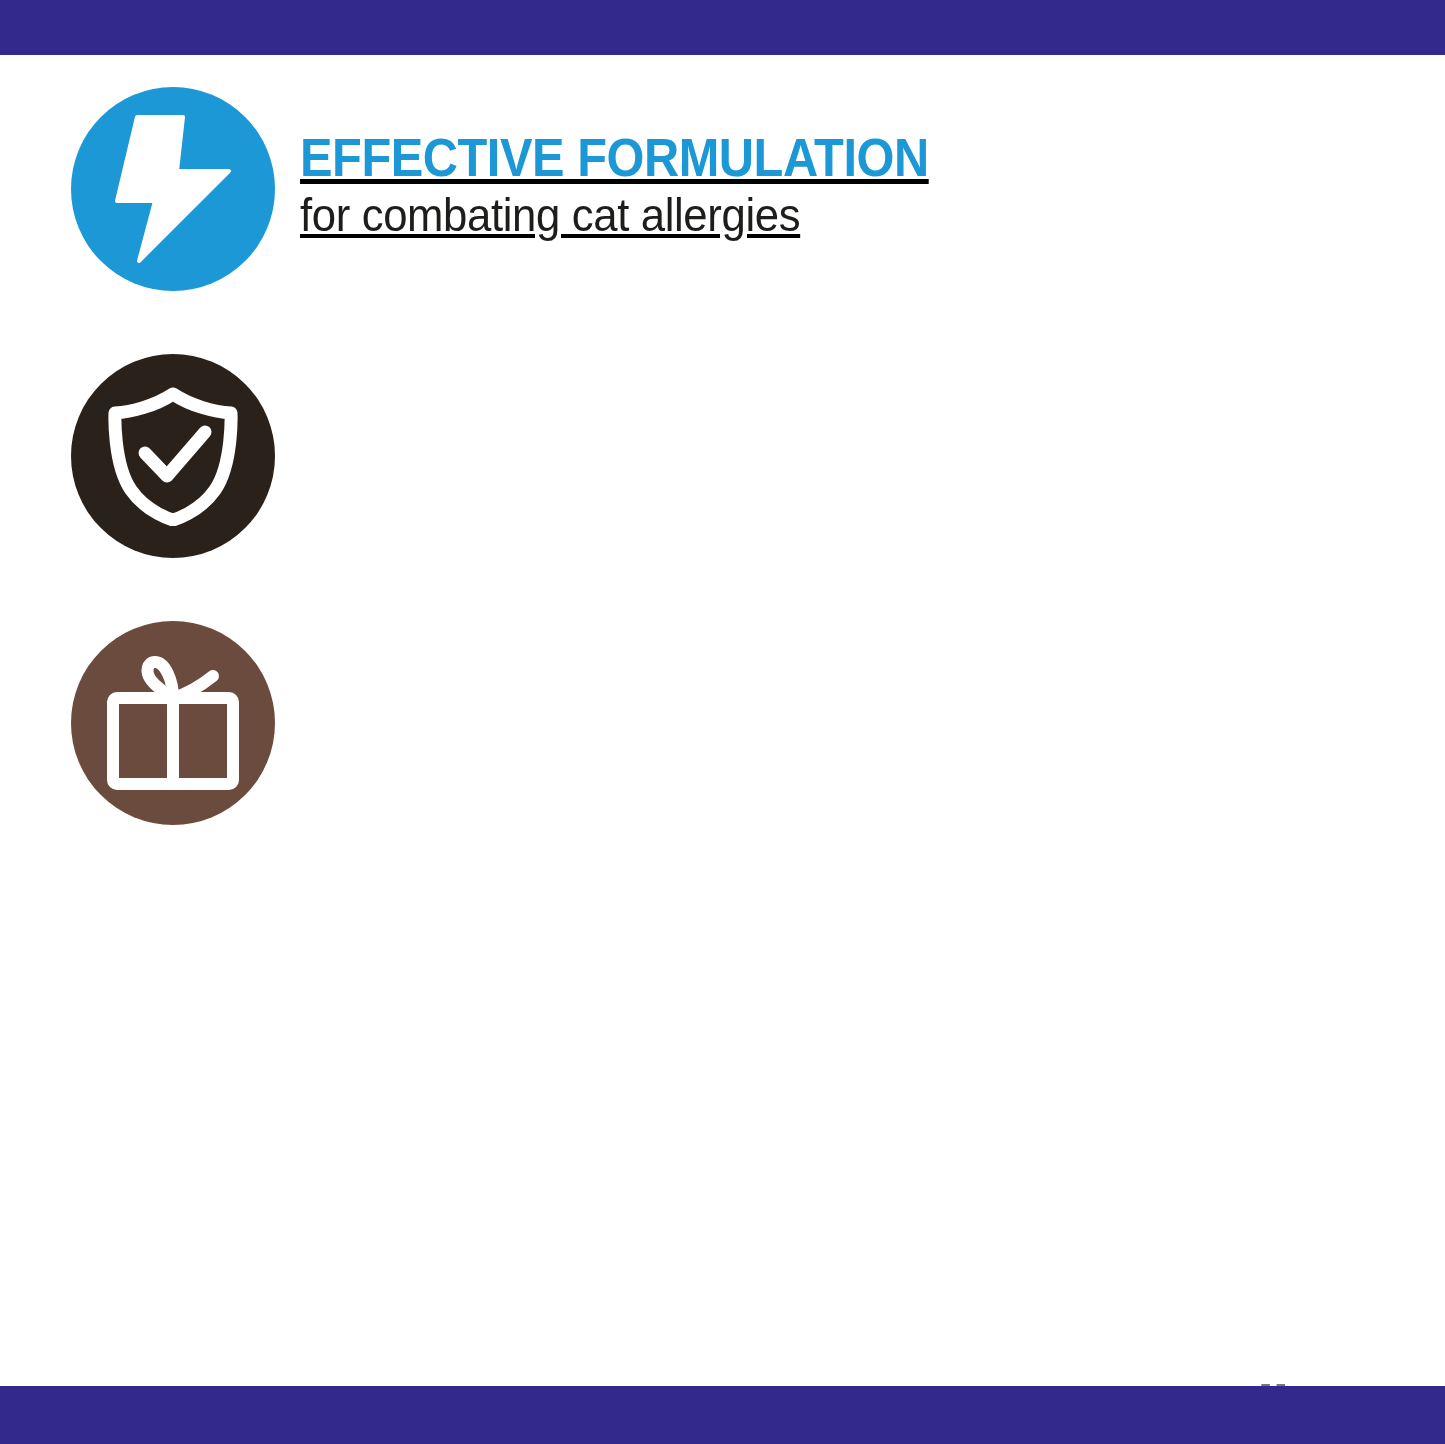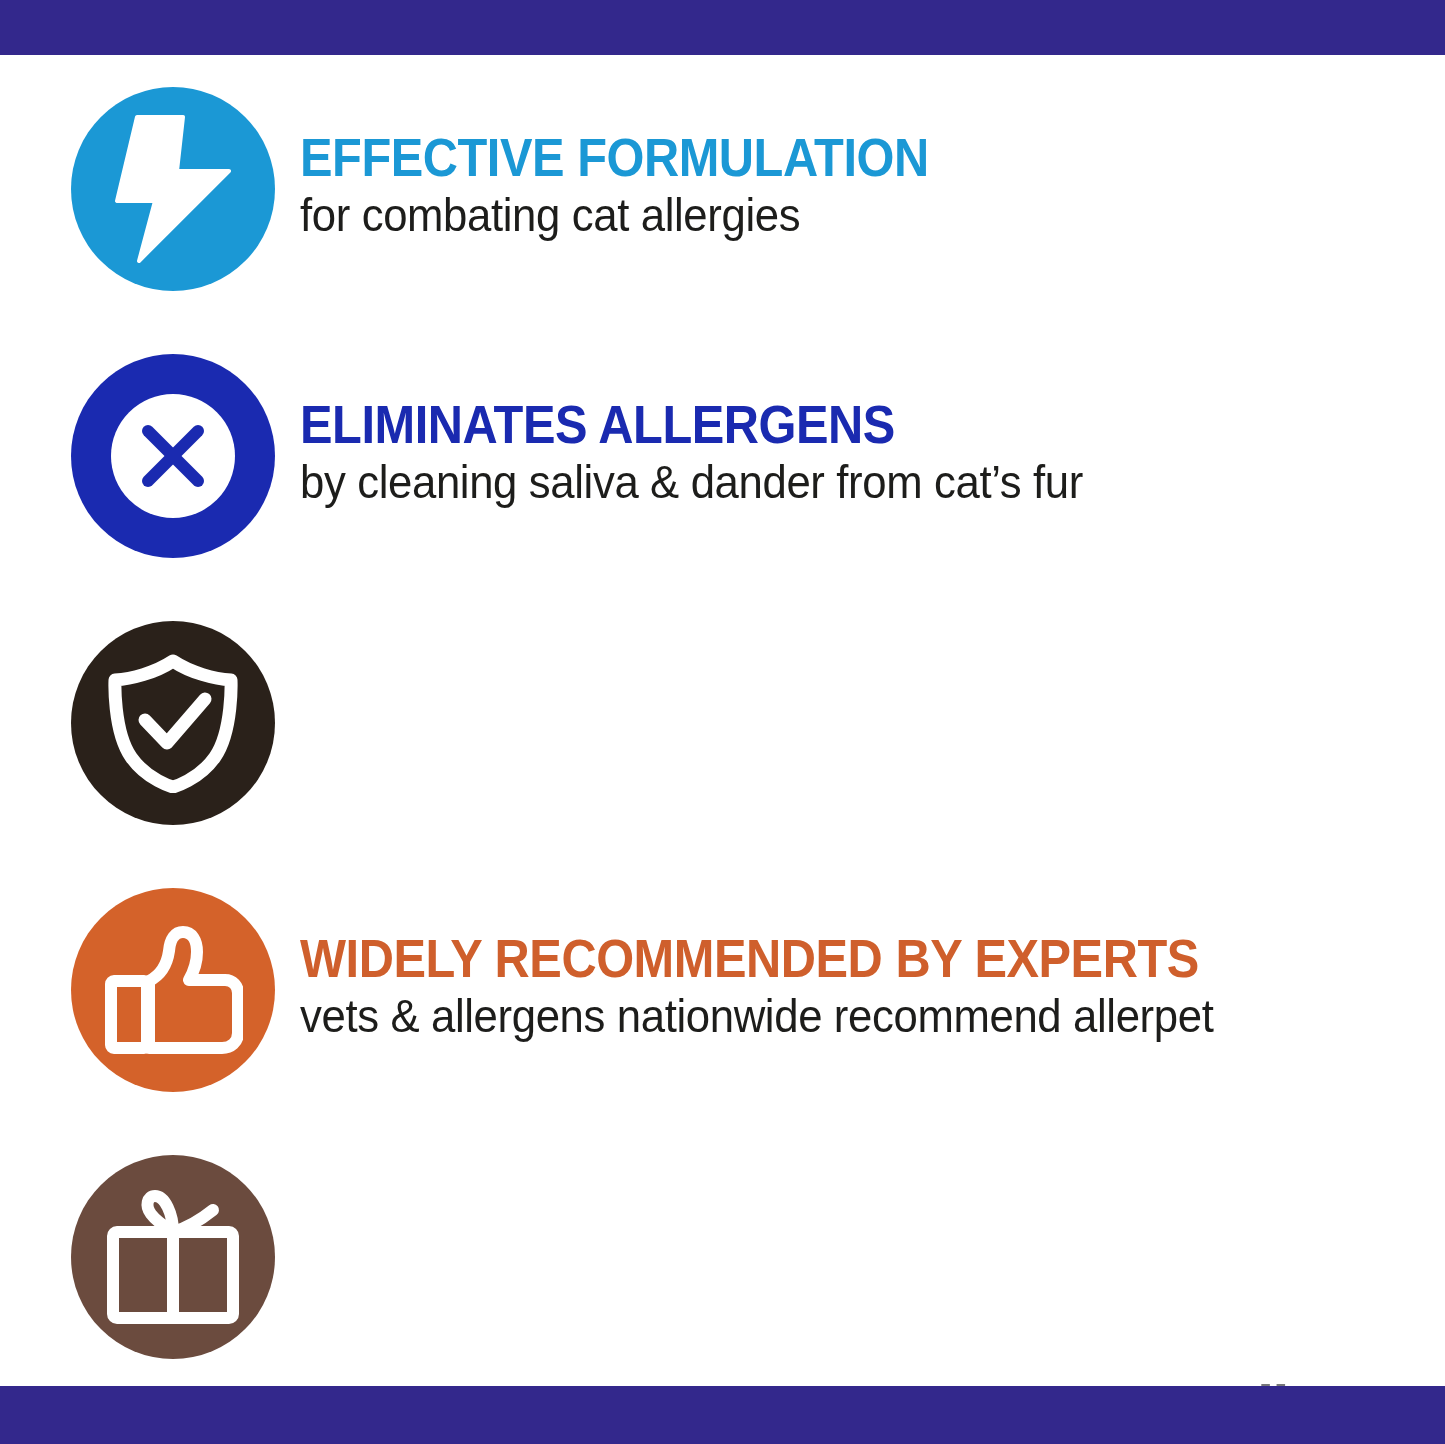--- a/index.html
+++ b/index.html
@@ -51,20 +51,21 @@
     display: flex;
     align-items: center;
     justify-content: center;
   }
   .icon-wrap svg { display: block; }
 
   .texts {
     flex: 1 1 auto;
     padding-left: 25px;
     margin-top: -6px;
+    text-decoration: underline;
   }
 
   .heading {
     font-family: "Liberation Sans", sans-serif;
     font-weight: 700;
     font-size: 53px;
     line-height: 1.0;
     letter-spacing: -0.5px;
     transform: scaleX(0.92);
     transform-origin: left center;
@@ -114,63 +115,32 @@
             <path d="M68 2 H22 L2 86 H40 L24 146 L114 56 H62 Z" fill="#ffffff" stroke="#ffffff" stroke-width="4" stroke-linejoin="round"></path>
           </svg>
         </span>
       </div>
       <div class="texts">
         <div class="heading" style="color: rgb(27, 152, 213);">EFFECTIVE FORMULATION</div>
         <div class="sub">for combating cat allergies</div>
       </div>
     </div>
 
-    <div class="feature">
-      <div class="icon-wrap" style="background: rgb(26, 42, 176);">
-        <span>
-          <svg width="150" height="150" viewBox="0 0 150 150" aria-hidden="true">
-            <circle cx="75" cy="75" r="62" fill="#ffffff"></circle>
-            <g stroke="#1A2AB0" stroke-width="12" stroke-linecap="round">
-              <line x1="50" y1="50" x2="100" y2="100" stroke="#1A2AB0"></line>
-              <line x1="100" y1="50" x2="50" y2="100" stroke="#1A2AB0"></line>
-            </g>
-          </svg>
-        </span>
-      </div>
-      <div class="texts">
-        <div class="heading" style="color: rgb(26, 42, 176);">ELIMINATES ALLERGENS</div>
-        <div class="sub">by cleaning saliva &amp; dander from cat’s fur</div>
-      </div>
-    </div>
 
     <div class="feature">
       <div class="icon-wrap" style="background: rgb(42, 33, 26);">
         <span>
           <svg width="136" height="140" viewBox="0 0 136 140" aria-hidden="true">
             <path d="M68 8 C50 20 26 26 10 27 C10 27 8 78 26 104 C42 127 68 134 68 134 C68 134 94 127 110 104 C128 78 126 27 126 27 C110 26 86 20 68 8 Z" fill="none" stroke="#ffffff" stroke-width="13" stroke-linejoin="round"></path>
             <path d="M40 67 L62 90 L100 46" fill="none" stroke="#ffffff" stroke-width="13" stroke-linecap="round" stroke-linejoin="round"></path>
           </svg>
         </span>
       </div>
     </div>
 
-    <div class="feature">
-      <div class="icon-wrap" style="background: rgb(212, 98, 42);">
-        <span>
-          <svg width="140" height="134" viewBox="0 0 140 134" aria-hidden="true">
-            <path d="M46 58 C58 52 64 42 66 28 C67 16 72 9 80 9 C89 9 94 17 94 29 C94 40 90 50 86 57 H122 C130 57 135 63 135 70 V110 C135 119 128 125 119 125 H46 Z" fill="none" stroke="#ffffff" stroke-width="12" stroke-linejoin="round"></path>
-            <rect x="8" y="58" width="36" height="67" rx="3" fill="none" stroke="#ffffff" stroke-width="12" stroke-linejoin="round"></rect>
-          </svg>
-        </span>
-      </div>
-      <div class="texts">
-        <div class="heading" style="color: rgb(207, 95, 44);">WIDELY RECOMMENDED BY EXPERTS</div>
-        <div class="sub">vets &amp; allergens nationwide recommend allerpet</div>
-      </div>
-    </div>
 
     <div class="feature">
       <div class="icon-wrap" style="background: rgb(107, 75, 62);">
         <span>
           <svg width="140" height="142" viewBox="0 0 140 142" aria-hidden="true">
             <g fill="none" stroke="#ffffff" stroke-width="12" stroke-linejoin="round" stroke-linecap="round">
               <rect x="10" y="46" width="120" height="86" rx="4"></rect>
               <line x1="70" y1="46" x2="70" y2="132"></line>
               <path d="M70 46 C70 28 62 10 52 10 C44 10 42 20 48 28 C54 36 64 42 70 46 Z"></path>
               <path d="M70 46 C84 42 100 32 110 24"></path>

